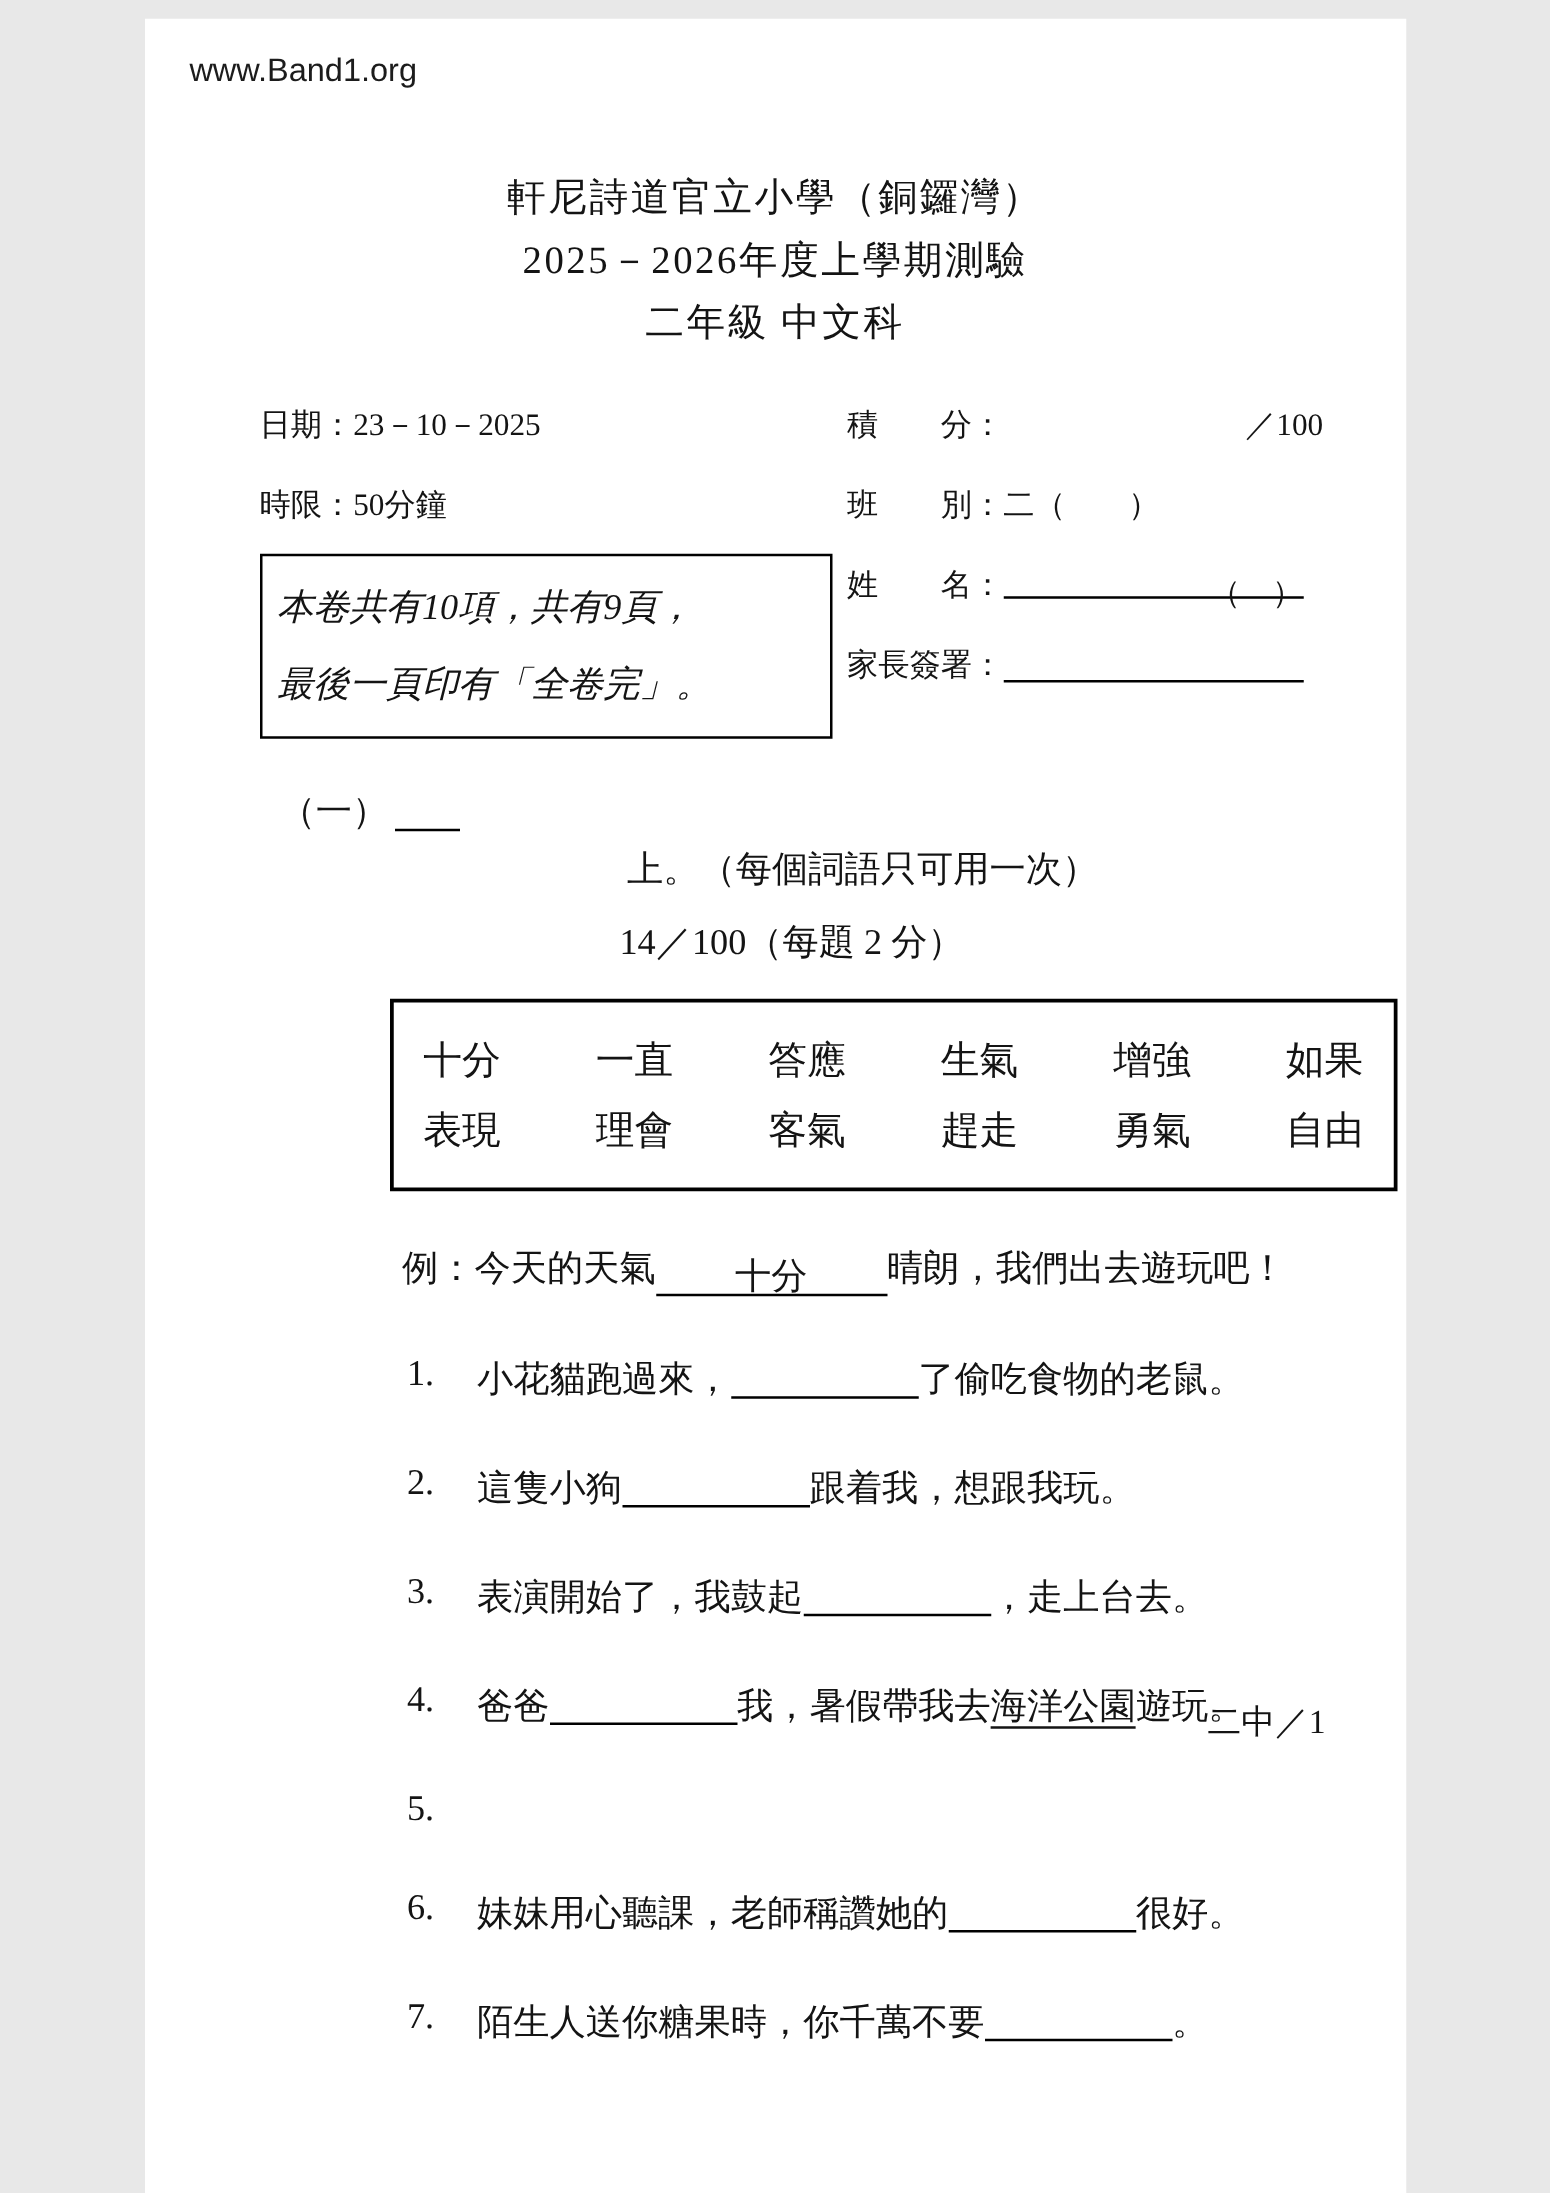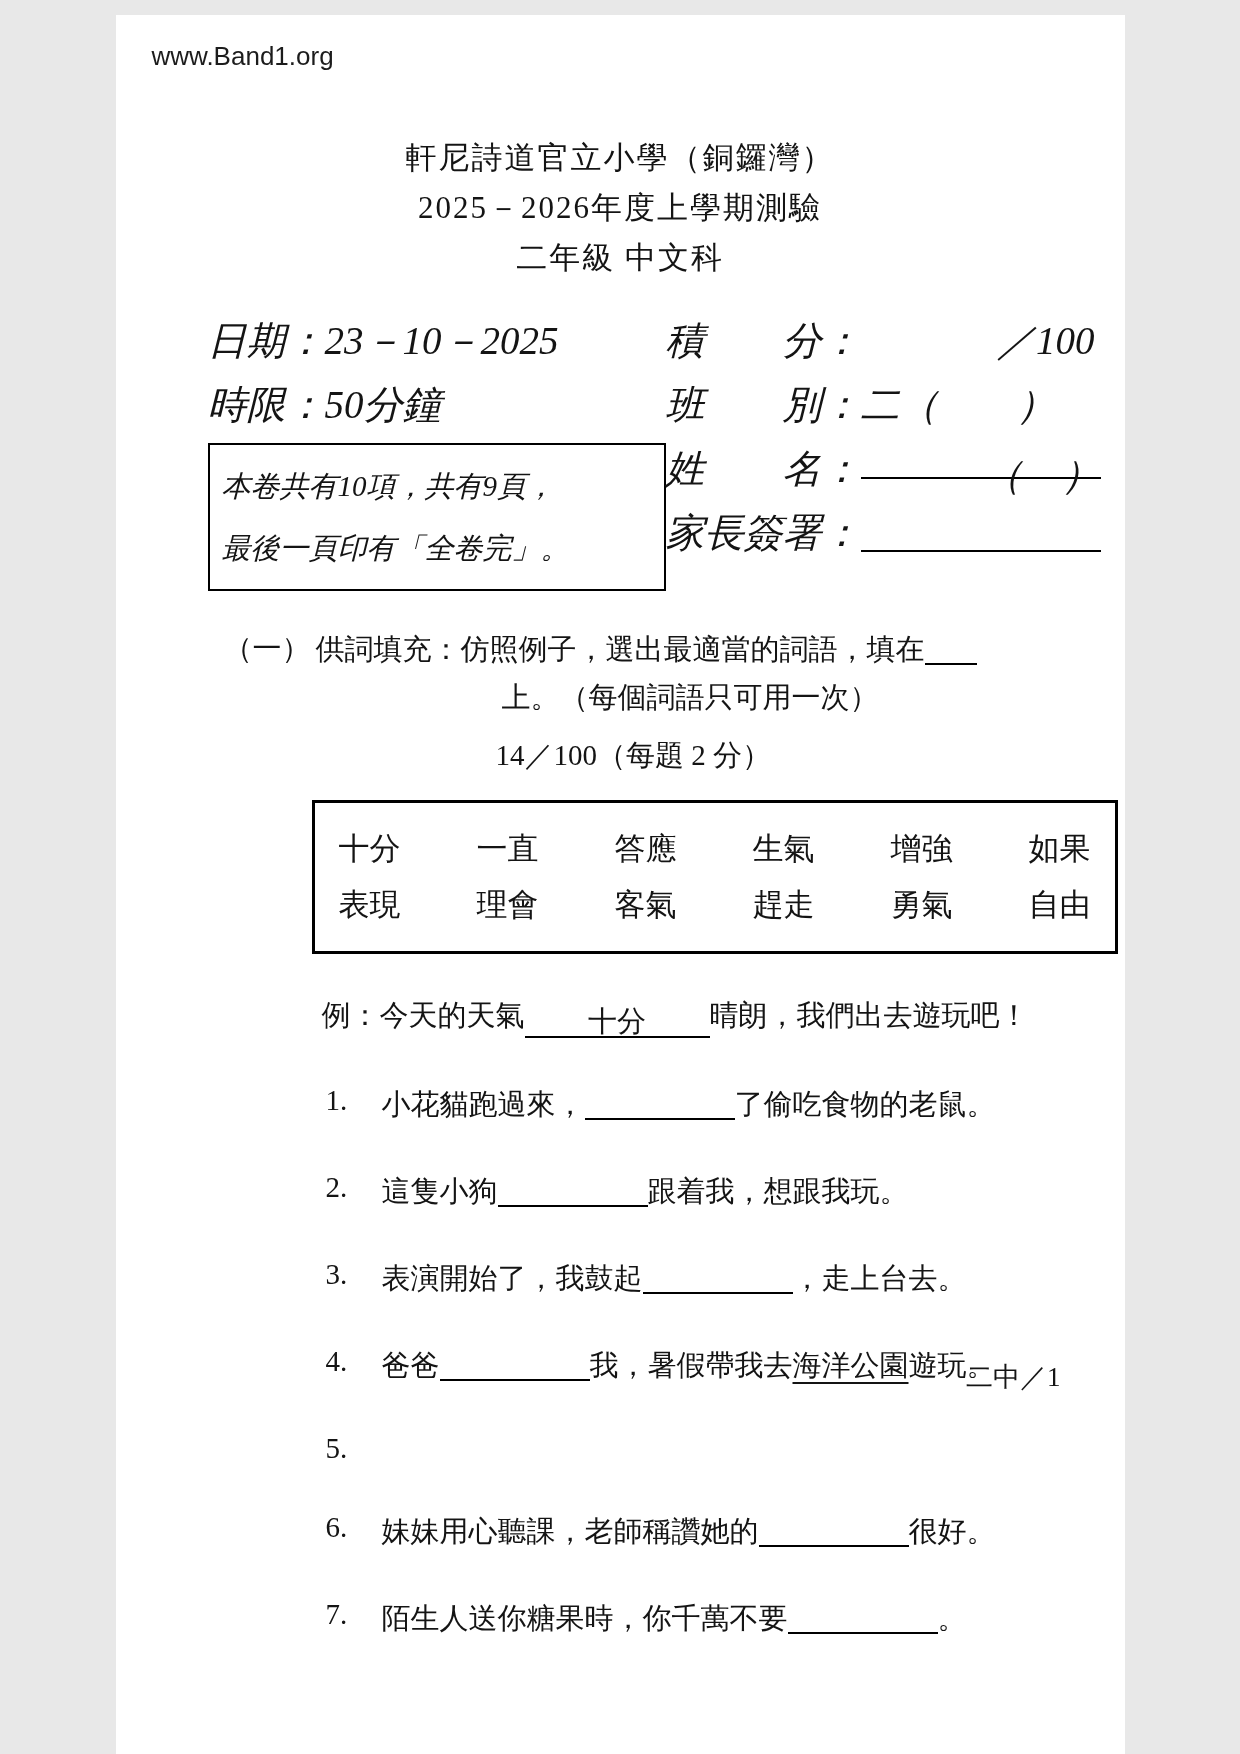--- a/index.html
+++ b/index.html
@@ -18,21 +18,21 @@
     font-size:26px;color:#1c1c1c;
   }
   .title-block{padding-top:118px;text-align:center;}
   .title-block .line{font-size:31px;line-height:50px;letter-spacing:2px;}
   .header{
     display:flex;
     margin:26px 60px 0 92px;
   }
   .header-left{width:470px;}
   .header-right{flex:1;}
-  .hrow{font-size:39px;height:64px;line-height:64px;white-space:nowrap;font-style:italic;}
+  .hrow{font-size:25px;height:64px;line-height:64px;white-space:nowrap;}
   .hrow.flexrow{display:flex;align-items:center;}
   .score-value{margin-left:auto;padding-right:6px;}
   .note-box{
     border:2px solid #000;
     margin-top:6px;
     padding:10px 12px;
     width:430px;
     font-style:italic;
   }
   .note-box .line{font-size:29px;line-height:62px;white-space:nowrap;}
@@ -98,21 +98,21 @@
         </div>
       <div class="hrow"><span>班　　別：</span><span>二（　　）</span></div>
       <div class="hrow"><span>姓　　名：</span><span class="blank name"><span>（　）</span></span></div>
       <div class="hrow"><span>家長簽署：</span><span class="blank sign"></span></div>
     </div>
   </div>
 
   <div class="section1">
     <div class="sec-line1">
       <span class="sec-num">（一）</span>
-      <span><span>供詞填充：仿照例子，選出最適當的詞語，填在</span><span class="blank short"></span></span>
+      <span><span class="blank short"></span></span>
     </div>
     <div class="sec-line2">上。（每個詞語只可用一次）</div>
     <div class="sec-line3">14／100（每題 2 分）</div>
 
     <div class="word-bank">
       <div class="wb-row">
         <span>十分</span>
         <span>一直</span>
         <span>答應</span>
         <span>生氣</span>

